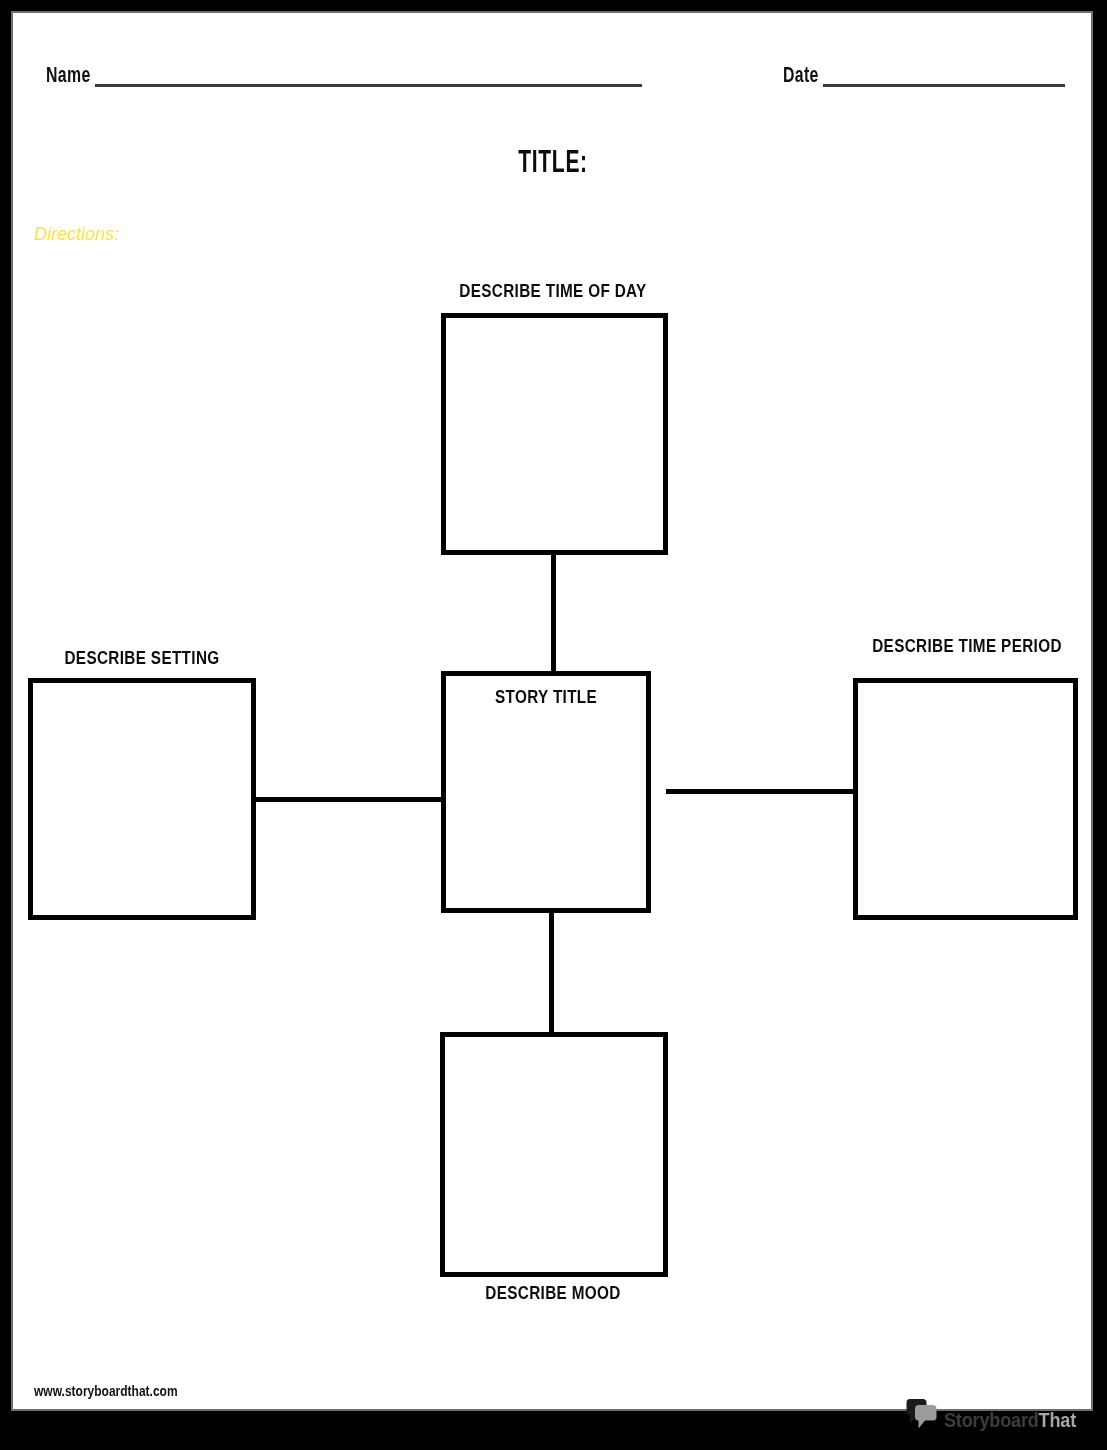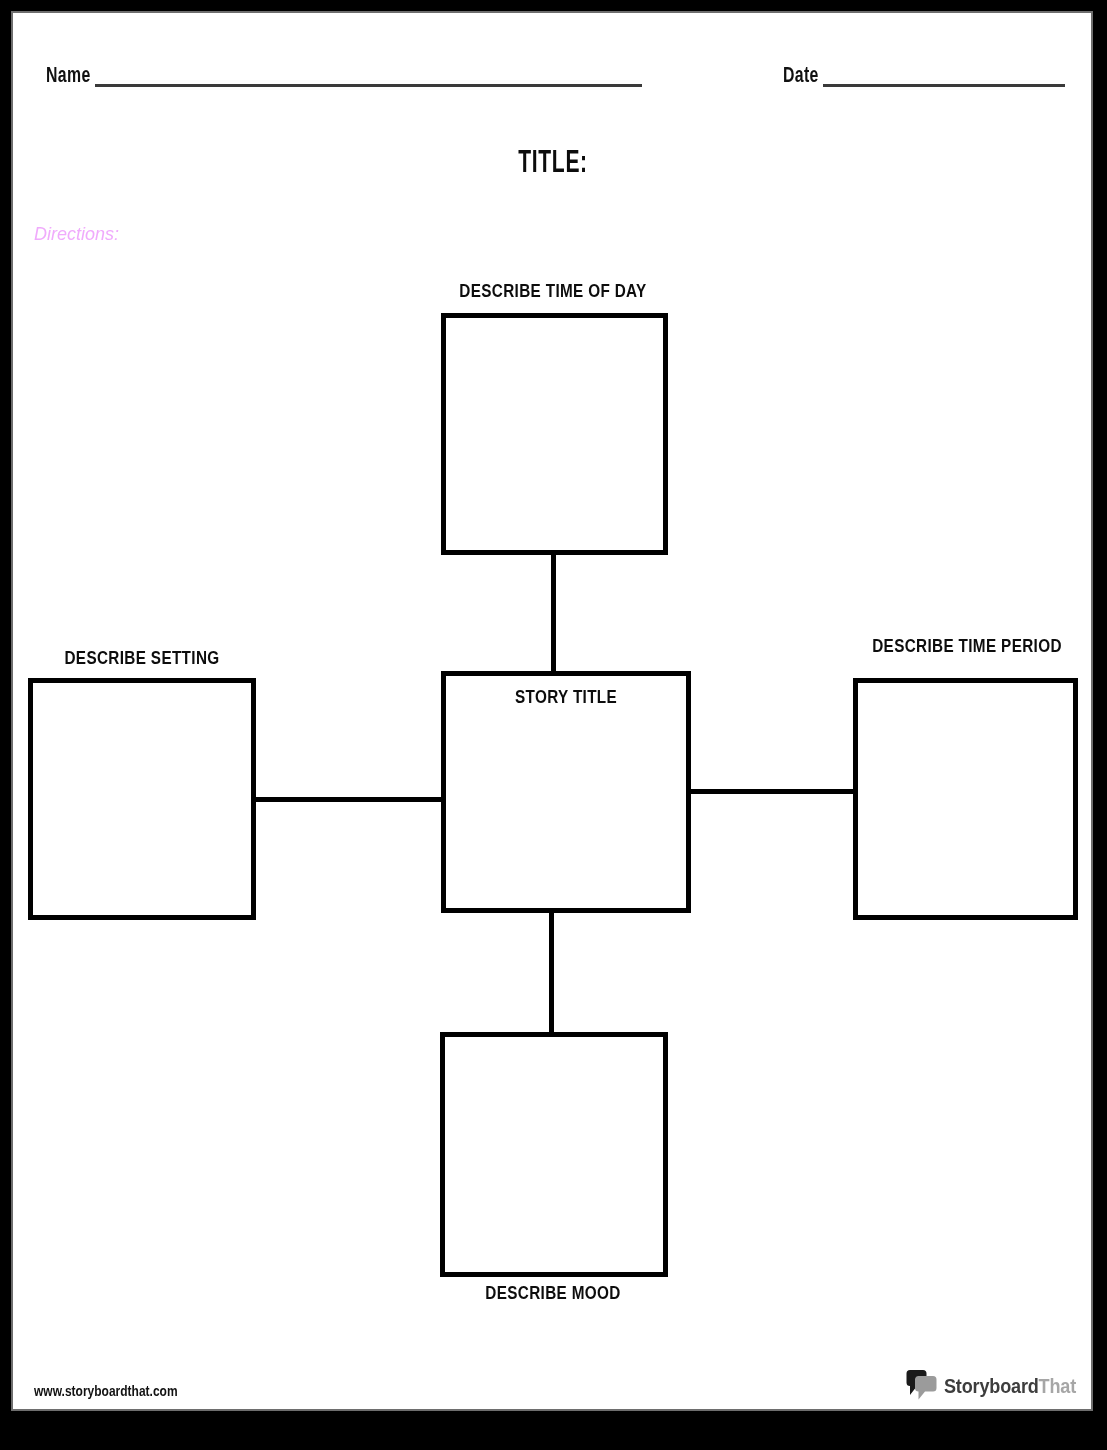--- a/index.html
+++ b/index.html
@@ -46,21 +46,21 @@
     color: #0c0c0c;
     white-space: nowrap;
     transform: translateX(-50%) scaleX(0.68);
     letter-spacing: 1px;
   }
   .directions {
     position: absolute;
     left: 34px; top: 224px;
     font-style: italic;
     font-size: 18px;
-    color: #f0abfc;
+    color: #fde047;
     white-space: nowrap;
   }
   
   .gbox {
     position: absolute;
     border: 5px solid #000;
     background: #fff;
   }
   .connector { position: absolute; background: #000; }
   .diagram-label {
@@ -92,23 +92,23 @@
     left: 34px; top: 1382px;
     font-weight: bold;
     font-size: 15px;
     color: #121212;
     white-space: nowrap;
     transform-origin: 0 50%;
     transform: scaleX(0.8);
   }
   .logo {
     position: absolute;
-    left: 906px; top: 1369px;
+    left: 906px; top: 1398px;
     display: flex;
-    align-items: center;
+    align-items: flex-end;
   }
   .logo svg { display: block; }
   .logo-text {
     font-weight: bold;
     font-size: 21px;
     letter-spacing: -0.2px;
     white-space: nowrap;
     margin-left: 6px;
     transform-origin: 0 50%;
     transform: scaleX(0.86);
@@ -137,21 +137,21 @@
   <div class="connector" style="left:254px; top:797px; width:189px; height:5px;"></div>
   <div class="connector" style="left:666px; top:789px; width:189px; height:5px;"></div>
 
   <div class="diagram-label" style="left:553px; top:281px;">DESCRIBE TIME OF DAY</div>
   <div class="diagram-label" style="left:142px; top:648px;">DESCRIBE SETTING</div>
   <div class="diagram-label" style="left:967px; top:636px;">DESCRIBE TIME PERIOD</div>
   <div class="diagram-label" style="left:553px; top:1283px;">DESCRIBE MOOD</div>
 
   <div class="gbox" style="left:441px; top:313px; width:227px; height:242px;"></div>
 
-  <div class="gbox" style="left:441px; top:671px; width:250px; height:242px;">
+  <div class="gbox" style="left:441px; top:671px; width:210px; height:242px;">
     <span class="inner-label">
       <span>STORY TITLE</span>
     </span>
   </div>
 
   <div class="gbox" style="left:28px; top:678px; width:228px; height:242px;"></div>
 
   <div class="gbox" style="left:853px; top:678px; width:225px; height:242px;"></div>
 
   <div class="gbox" style="left:440px; top:1032px; width:228px; height:245px;"></div>

